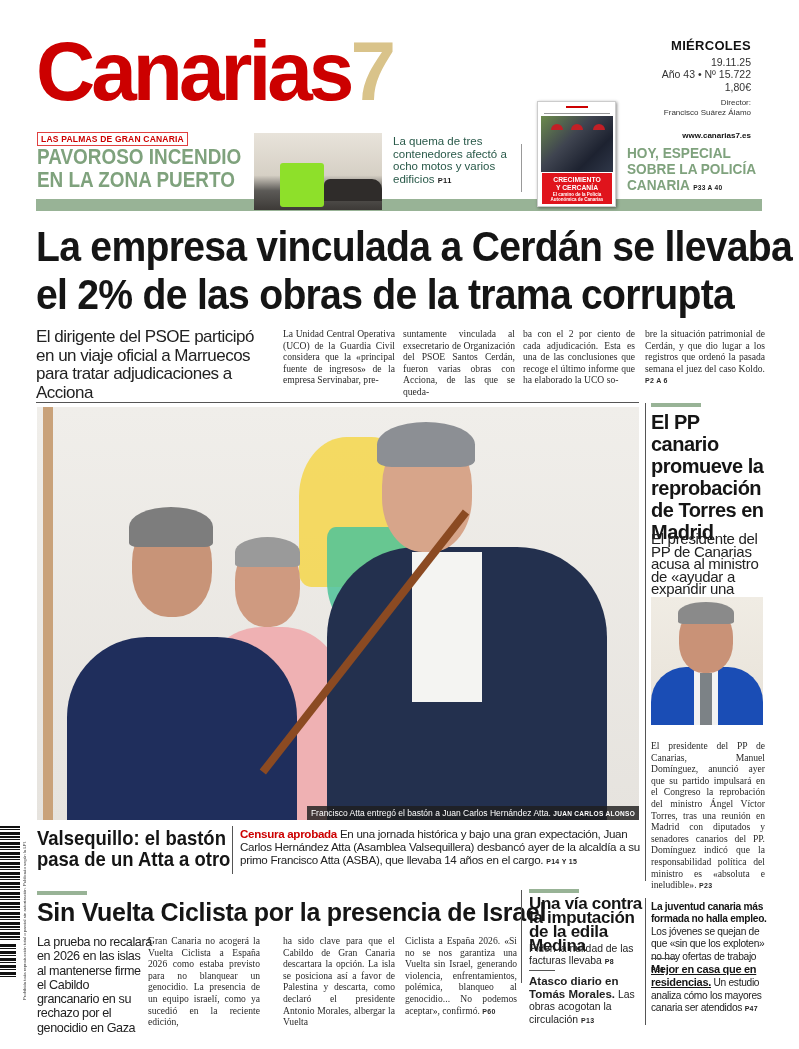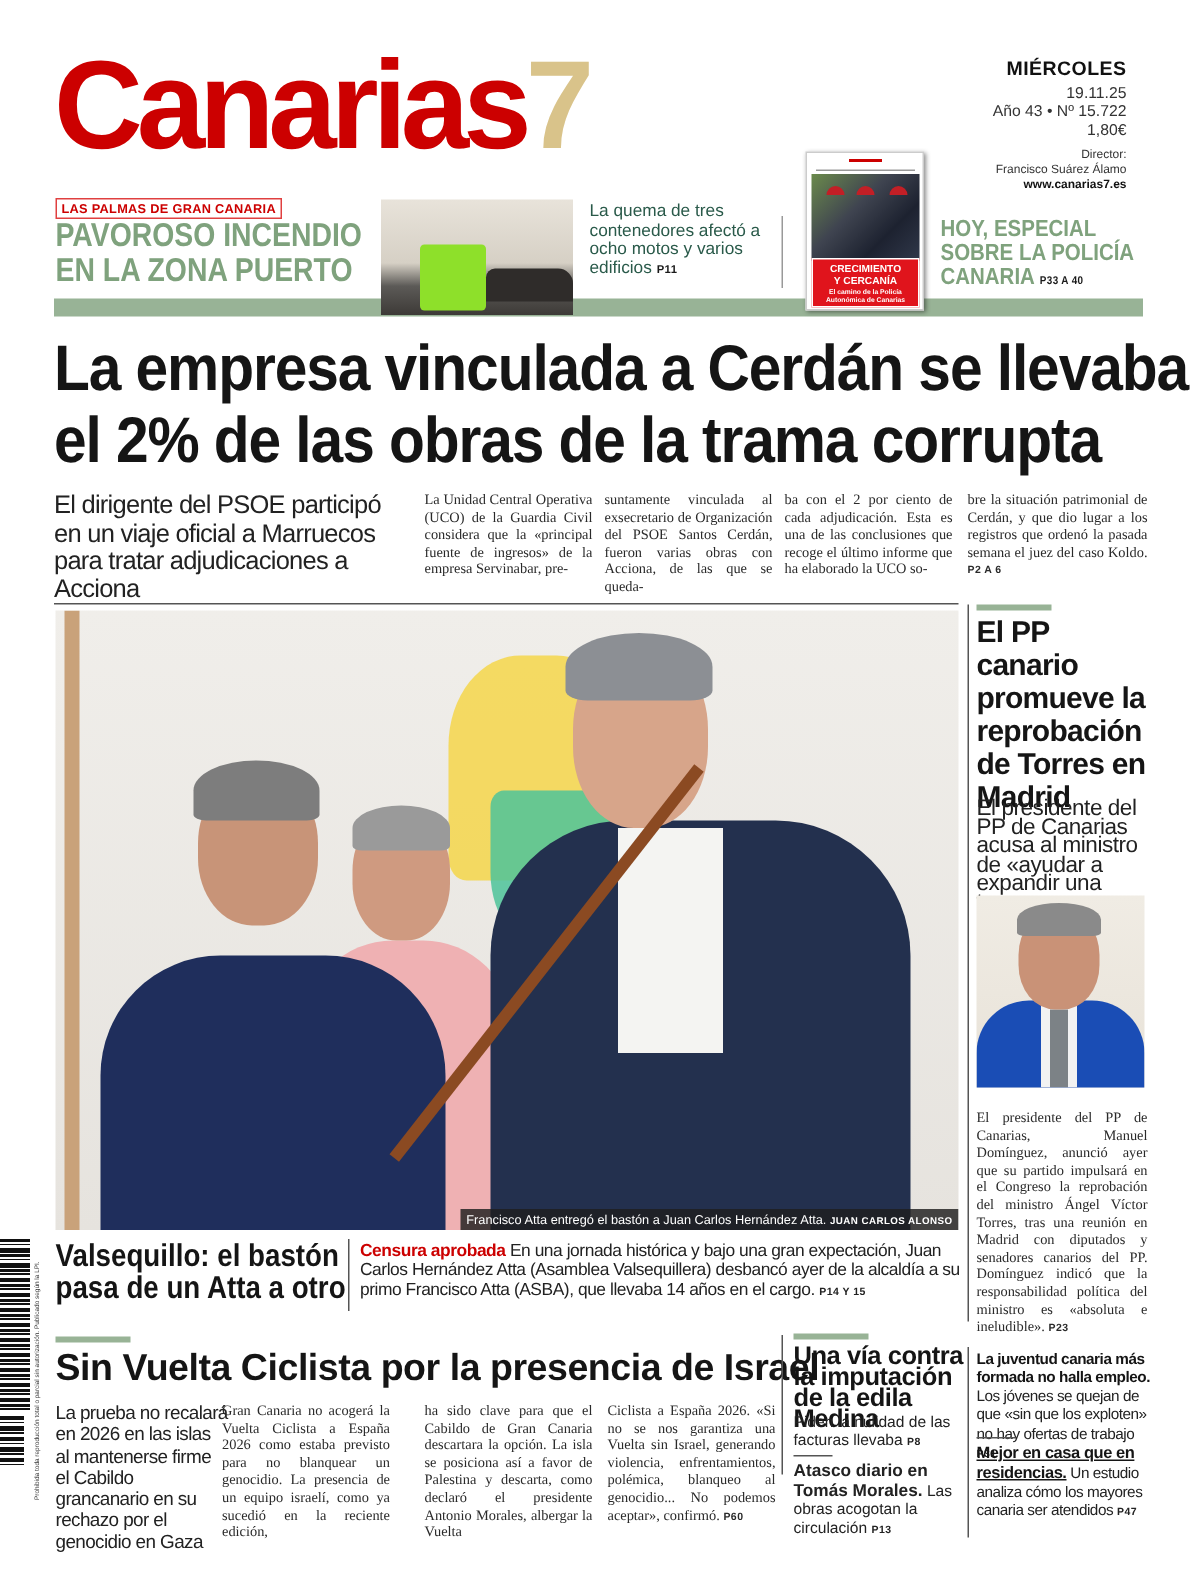--- a/index.html
+++ b/index.html
@@ -121,21 +121,21 @@
 
 <div class="abs logo"><span>Canarias</span><span class="seven">7</span></div>
 
 <div class="abs dateblock">
   <div class="day">MIÉRCOLES</div>
   <div>19.11.25</div>
   <div>Año 43 • Nº 15.722</div>
   <div>1,80€</div>
   <div class="dir">Director:</div>
   <div class="dir" style="margin-top:0">Francisco Suárez Álamo</div>
-  <div class="dir web" style="margin-top:1px">www.canarias7.es</div>
+  <div class="dir web" style="margin-top:14px">www.canarias7.es</div>
 </div>
 
 <div class="abs greenbar"></div>
 
 <div class="abs kicker">LAS PALMAS DE GRAN CANARIA</div>
 <div class="abs teaser1">
   <div>PAVOROSO INCENDIO</div>
   <div>EN LA ZONA PUERTO</div>
 </div>
 <div class="abs photo-fire">

